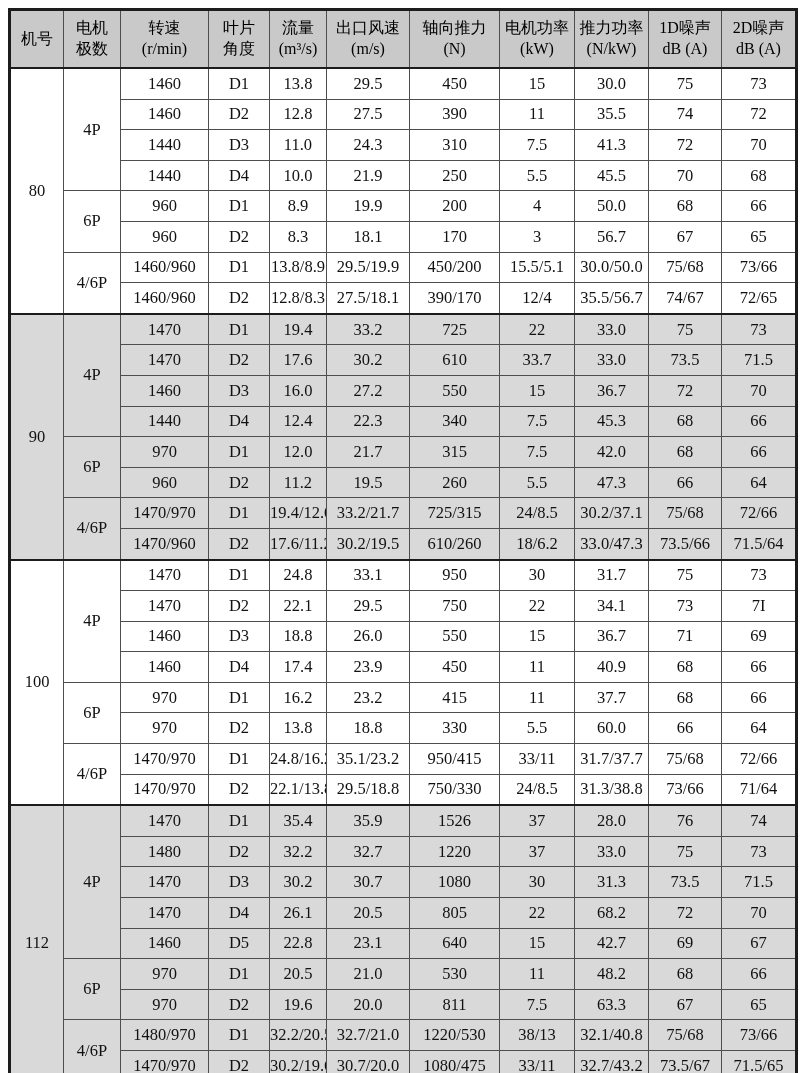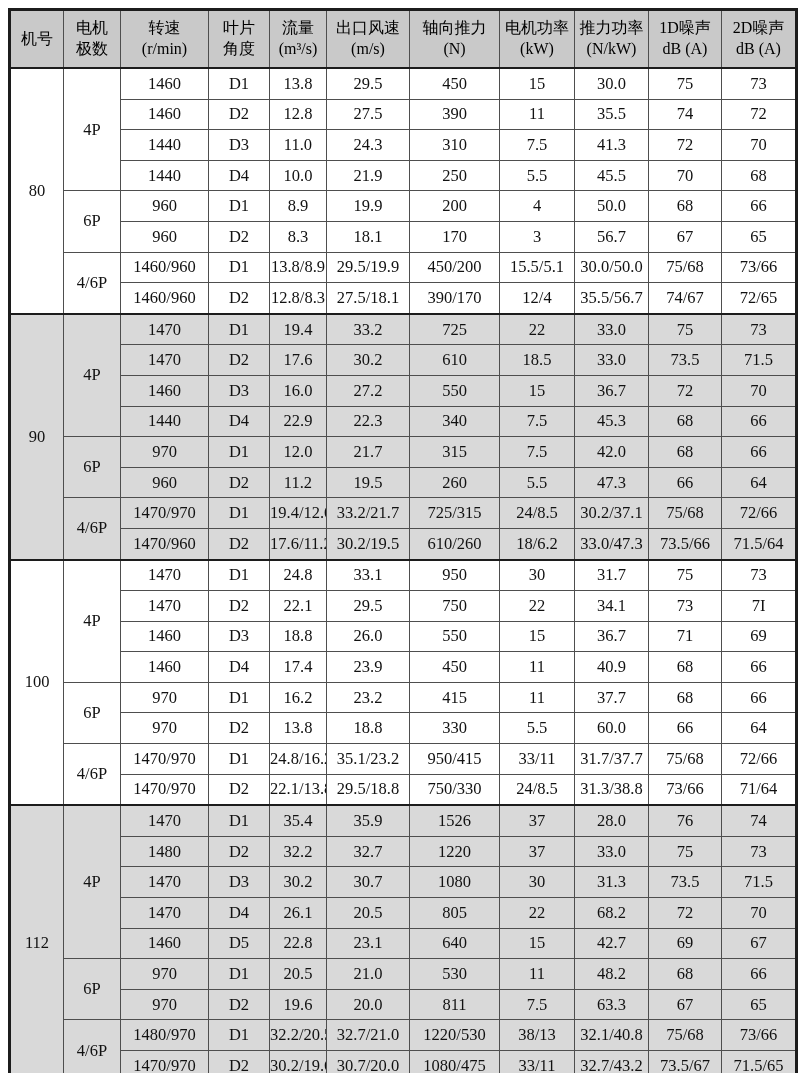--- a/index.html
+++ b/index.html
@@ -236,40 +236,40 @@
           <td class="shaded">33.0</td>
           <td class="shaded">75</td>
           <td class="shaded">73</td>
         </tr>
         <tr>
           <td class="shaded">1470</td>
           <td class="shaded">D2</td>
           <td class="shaded">17.6</td>
           <td class="shaded">30.2</td>
           <td class="shaded">610</td>
-          <td class="shaded">18.5</td>
+          <td class="shaded">33.7</td>
           <td class="shaded">33.0</td>
           <td class="shaded">73.5</td>
           <td class="shaded">71.5</td>
         </tr>
         <tr>
           <td class="shaded">1460</td>
           <td class="shaded">D3</td>
           <td class="shaded">16.0</td>
           <td class="shaded">27.2</td>
           <td class="shaded">550</td>
           <td class="shaded">15</td>
           <td class="shaded">36.7</td>
           <td class="shaded">72</td>
           <td class="shaded">70</td>
         </tr>
         <tr>
           <td class="shaded">1440</td>
           <td class="shaded">D4</td>
-          <td class="shaded">22.9</td>
+          <td class="shaded">12.4</td>
           <td class="shaded">22.3</td>
           <td class="shaded">340</td>
           <td class="shaded">7.5</td>
           <td class="shaded">45.3</td>
           <td class="shaded">68</td>
           <td class="shaded">66</td>
         </tr>
         <tr>
           <td rowspan="2" class="shaded">6P</td>
           <td class="shaded">970</td>

